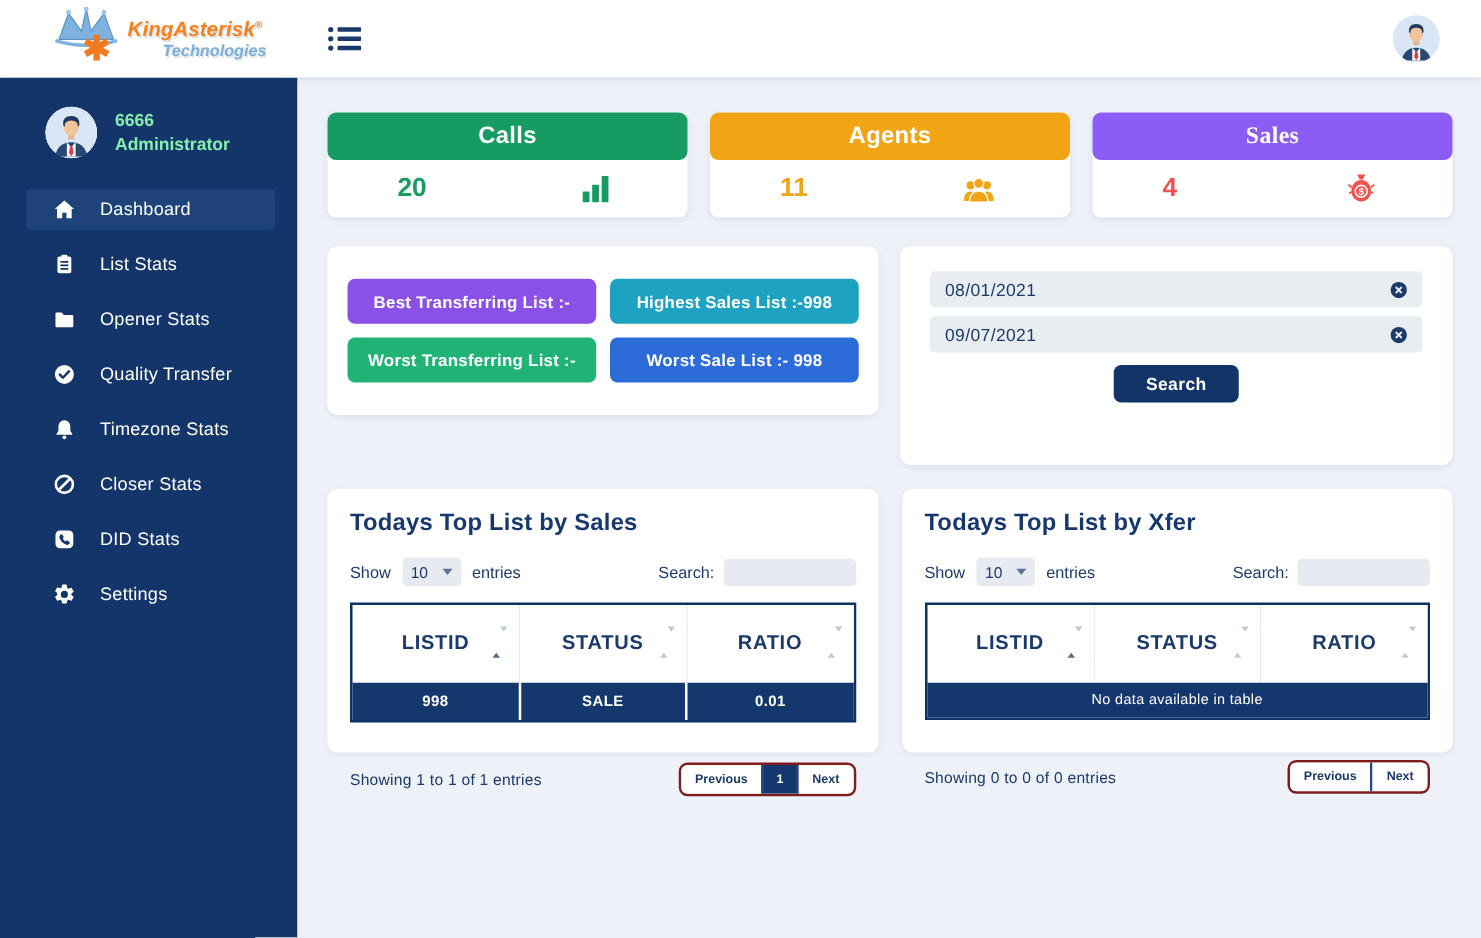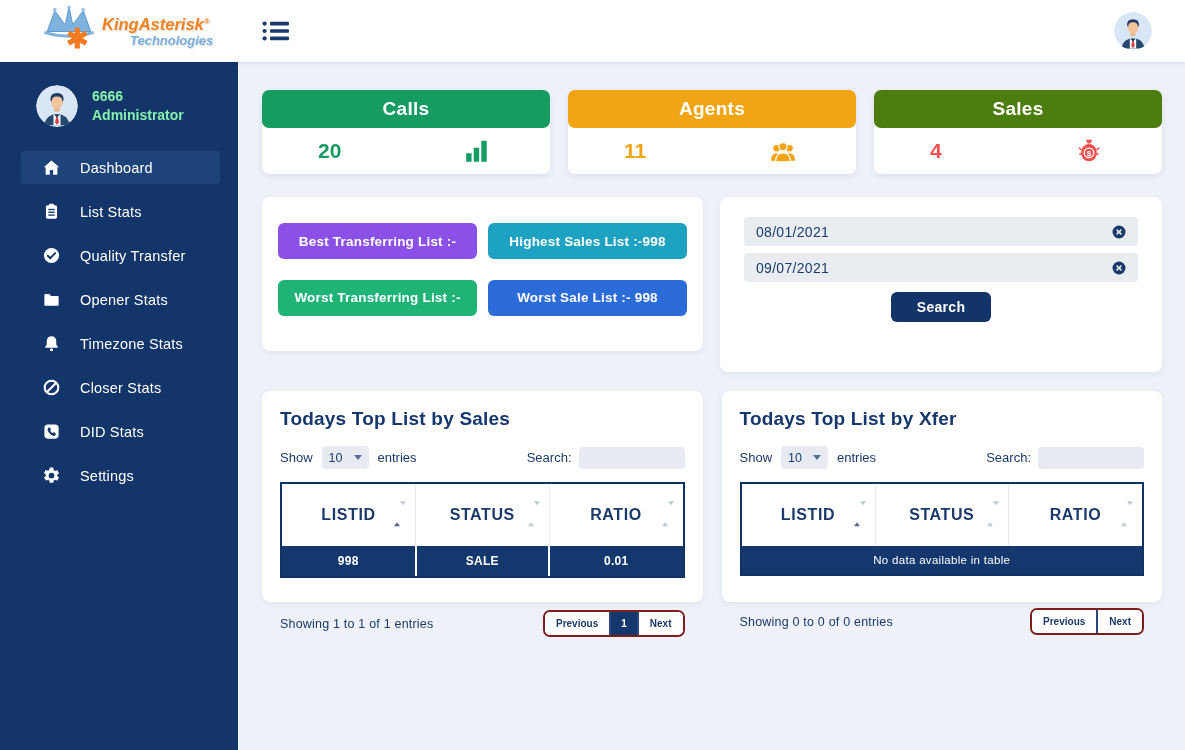--- a/index.html
+++ b/index.html
@@ -67,21 +67,21 @@
   .stat-header {
     height:38px; border-radius:7px; color:#fff; font-size:19px; font-weight:bold;
     display:flex; align-items:center; justify-content:center; letter-spacing:.3px;
   }
   .stat-body { height:46px; display:flex; align-items:center; justify-content:space-between; padding:0 58px 0 56px; }
   .stat-value { font-size:21px; font-weight:bold; }
   .stat-icon { width:30px; height:26px; }
   
   .row2 { display:flex; gap:17px; margin-top:23px; }
   .quick-panel {
-    width:441px; height:154px; padding:26px 16px;
+    width:441px; height:135px; padding:26px 16px;
     display:grid; grid-template-columns:1fr 1fr; gap:11px;
   }
   .quick-btn {
     height:36px; border:none; border-radius:6px; color:#fff;
     font-family:"Liberation Sans", sans-serif;
     font-size:13.5px; font-weight:bold; cursor:pointer; letter-spacing:.2px;
   }
   .date-panel { flex:1; height:175px; padding:20px 24px; }
   .date-input {
     height:29px; background:#e9edf2; border-radius:4px; margin-bottom:7px;
@@ -228,30 +228,30 @@
         <g stroke="#133569" stroke-width="1.7">
             <line x1="8" y1="9.5" x2="16" y2="9.5"></line>
             <line x1="8" y1="13" x2="16" y2="13"></line>
             <line x1="8" y1="16.5" x2="16" y2="16.5"></line>
           </g>
       </svg>
       <span class="nav-label">List Stats</span>
     </div>
     <div class="nav-item">
       <svg class="nav-icon" viewBox="0 0 24 24" fill="#fff">
+        <path d="M3 5 h6.3 l2.1 2.6 H20 a1 1 0 0 1 1 1 V19 a1 1 0 0 1 -1 1 H4 a1 1 0 0 1 -1 -1 V6 a1 1 0 0 1 1 -1 z"></path>
+      </svg>
+      <span class="nav-label">Opener Stats</span>
+    </div>
+    <div class="nav-item">
+      <svg class="nav-icon" viewBox="0 0 24 24" fill="#fff">
         <circle cx="12" cy="12" r="9.6"></circle>
         <path d="M7.4 12.3 l3.1 3.1 L16.6 9" stroke="#133569" stroke-width="2.5" fill="none" stroke-linecap="round" stroke-linejoin="round"></path>
       </svg>
       <span class="nav-label">Quality Transfer</span>
-    </div>
-    <div class="nav-item">
-      <svg class="nav-icon" viewBox="0 0 24 24" fill="#fff">
-        <path d="M3 5 h6.3 l2.1 2.6 H20 a1 1 0 0 1 1 1 V19 a1 1 0 0 1 -1 1 H4 a1 1 0 0 1 -1 -1 V6 a1 1 0 0 1 1 -1 z"></path>
-      </svg>
-      <span class="nav-label">Opener Stats</span>
     </div>
     <div class="nav-item">
       <svg class="nav-icon" viewBox="0 0 24 24" fill="#fff">
         <path d="M12 2.8 a6 6 0 0 1 6 6 v4.6 l1.9 2.9 a.8 .8 0 0 1 -.7 1.2 H4.8 a.8 .8 0 0 1 -.7 -1.2 L6 13.4 V8.8 a6 6 0 0 1 6 -6 z"></path>
         <circle cx="12" cy="20" r="1.9"></circle>
       </svg>
       <span class="nav-label">Timezone Stats</span>
     </div>
     <div class="nav-item">
       <svg class="nav-icon" viewBox="0 0 24 24">
@@ -298,21 +298,21 @@
           <circle cx="6" cy="9.5" r="3"></circle>
             <circle cx="18" cy="9.5" r="3"></circle>
           <path d="M1 21 q0-7 5-7 q2.4 0 3.6 1.7 L9 21 z"></path>
             <path d="M23 21 q0-7 -5-7 q-2.4 0-3.6 1.7 L15 21 z"></path>
           <circle cx="12" cy="8" r="3.7" stroke="#fff" stroke-width="1"></circle>
           <path d="M5.2 22 q0-8.3 6.8-8.3 q6.8 0 6.8 8.3 z" stroke="#fff" stroke-width="1"></path>
         </svg>
       </div>
     </div>
     <div class="stat-card">
-      <div class="stat-header" style="background: #4d7c0f;">Sales</div>
+      <div class="stat-header" style="background: #8b5cf6; font-family: Liberation Serif, serif;">Sales</div>
       <div class="stat-body">
         <span class="stat-value" style="color: rgb(244, 80, 78);">4</span>
         <svg class="stat-icon" viewBox="0 0 24 24" fill="currentColor" style="color: rgb(244, 80, 78);">
           <path d="M9 1.5 h6 l-1.8 3.6 h-2.4 z"></path>
           <path d="M2.5 9 l2.5 2 M21.5 9 l-2.5 2 M3 15 l2.5-.5 M21 15 l-2.5-.5" stroke="currentColor" stroke-width="1.4" fill="none"></path>
           <path d="M12 5.5 c-4.6 0-7.3 4.2-7.3 8.4 a7.3 7.6 0 0 0 14.6 0 c0-4.2-2.7-8.4-7.3-8.4 z"></path>
           <circle cx="12" cy="13.8" r="4.4" fill="none" stroke="#fff" stroke-width="1.2"></circle>
           <text x="12" y="16.6" text-anchor="middle" font-size="7.5" font-weight="bold" fill="#fff" font-family="Liberation Sans, sans-serif">$</text>
         </svg>
       </div>

